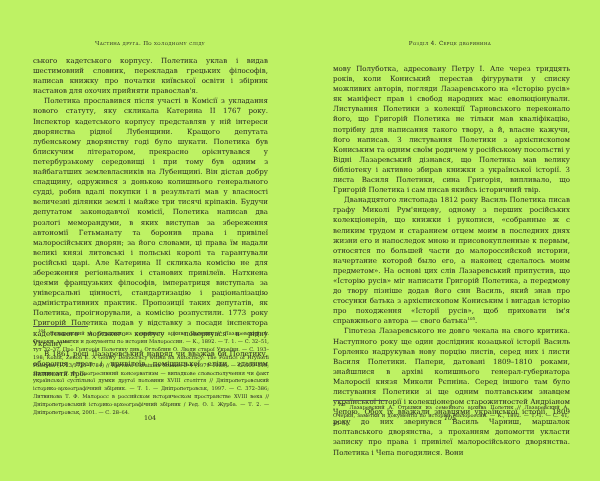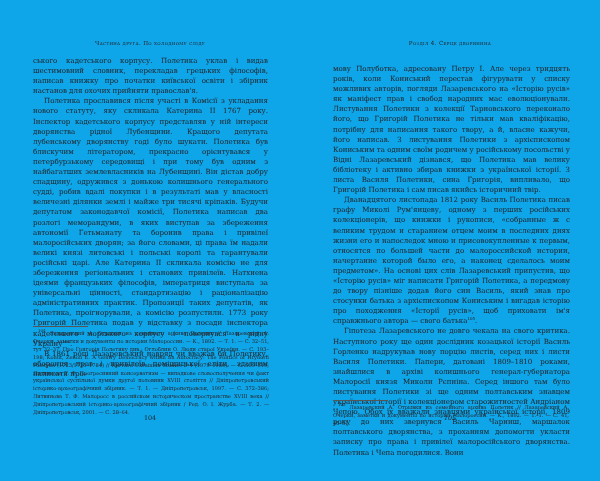--- a/index.html
+++ b/index.html
@@ -1,17 +1,17 @@
 <!DOCTYPE html>
 <html><head>
   <meta charset="utf-8">
   <style>
     html, body { margin: 0; padding: 0; background: #ffffff; }
     body { width: 600px; height: 481px; overflow: hidden; position: relative; font-family: "DejaVu Serif", serif; color: #231f20; }
-    .spread { position: absolute; inset: 0; background: #0ea5e9; text-decoration: underline; }
+    .spread { position: absolute; inset: 0; background: #bef264; text-decoration: underline; }
     .page { position: absolute; top: 0; width: 300px; height: 481px; }
     .page.left { left: 0; }
     .page.right { left: 300px; }
     .running-head {
       position: absolute; top: 40px; left: 0; right: 0;
       text-align: center; font-size: 5.6px; letter-spacing: 0.35px;
       font-variant: small-caps; color: #231f20;
     }
     .body-text {
       position: absolute; left: 33px; width: 235px; top: 56px;

